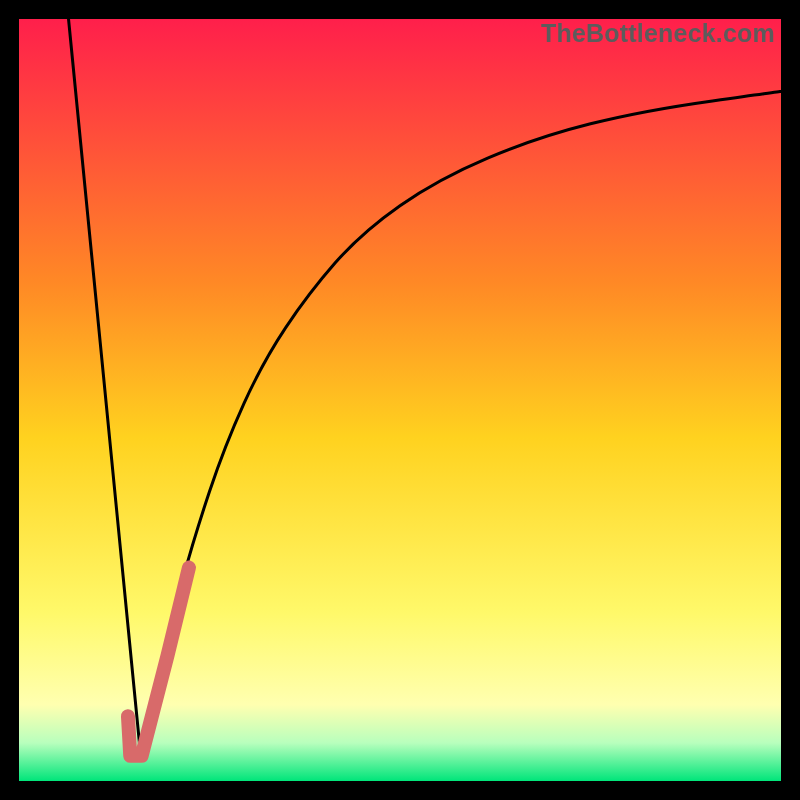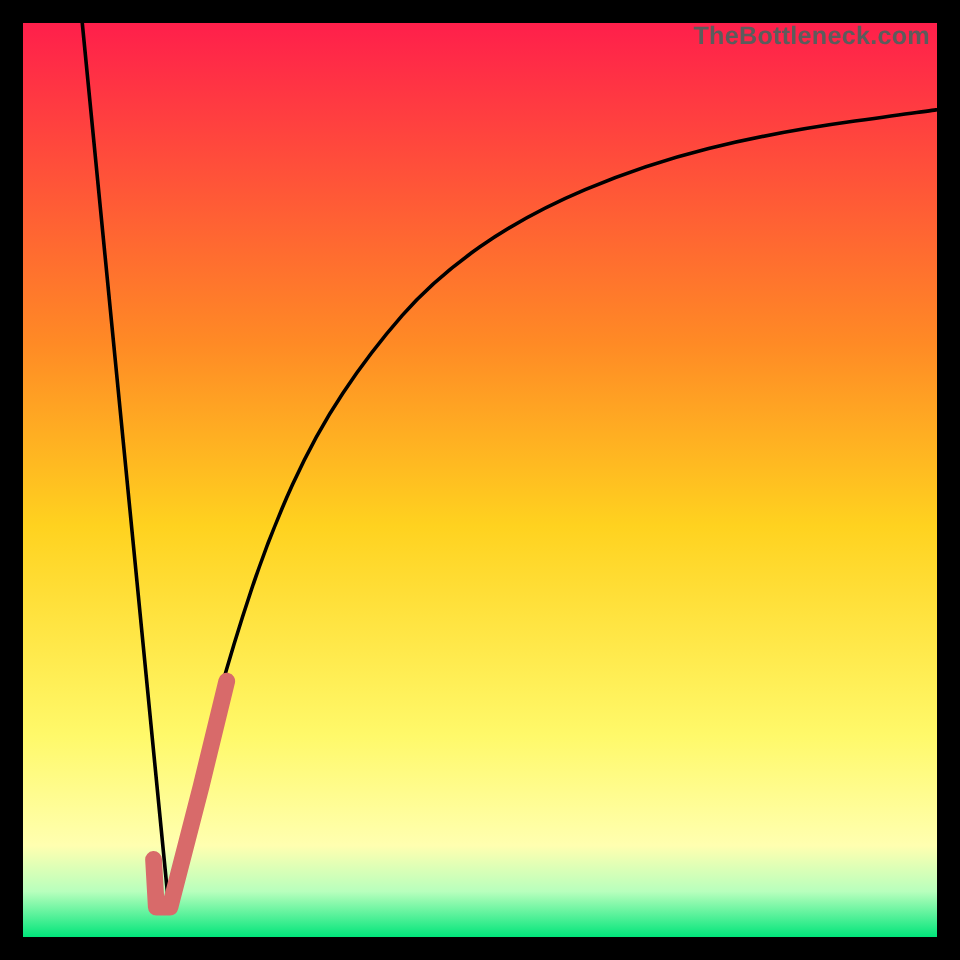--- a/index.html
+++ b/index.html
@@ -26,21 +26,21 @@
   }
   .gradient {
     position: absolute;
     left: 0; top: 0; right: 0; bottom: 0;
   }
   .watermark {
     position: absolute;
     top: 0;
     right: 6px;
     font-family: Arial, Helvetica, sans-serif;
-    font-size: 21px;
+    font-size: 25px;
     font-weight: 600;
     color: #5c5c5c;
     letter-spacing: 0.2px;
     user-select: none;
   }
   svg.curves {
     position: absolute;
     left: 0; top: 0;
     width: 762px;
     height: 762px;

